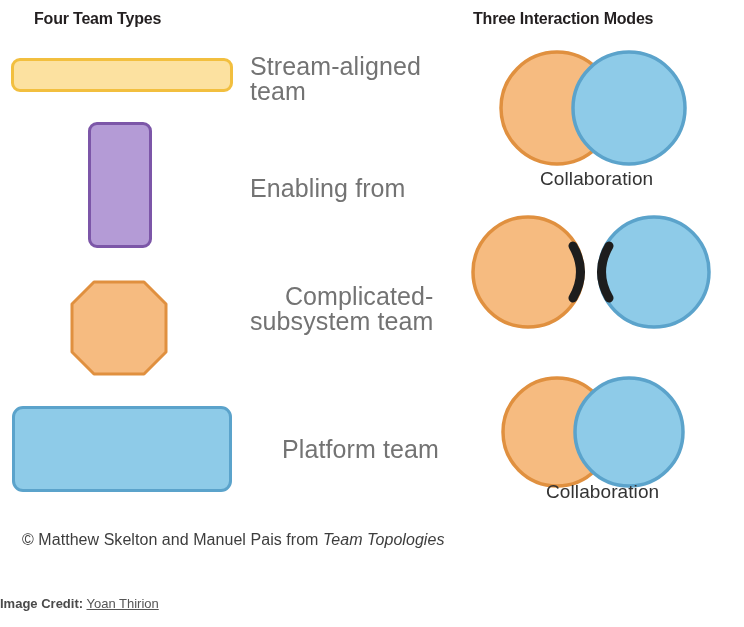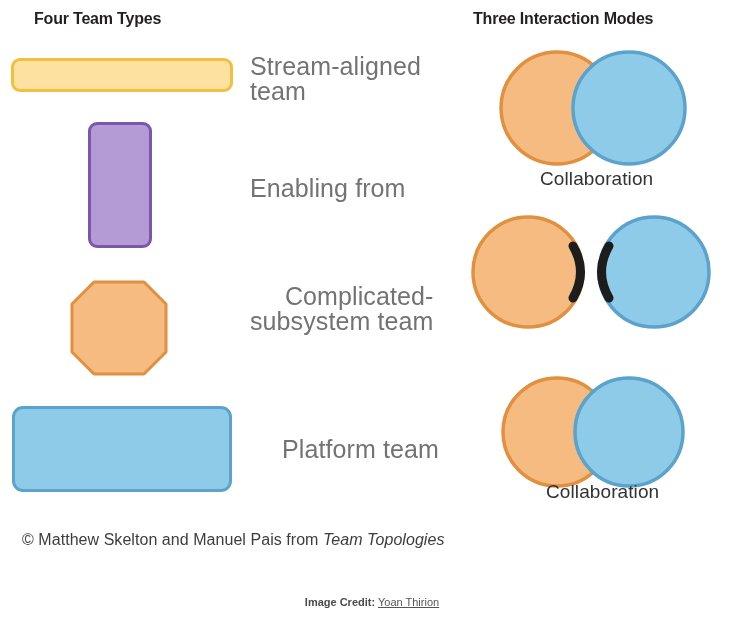--- a/index.html
+++ b/index.html
@@ -100,22 +100,22 @@
     left: 22px; top: 531px;
     font-size: 16px;
     color: #3d3d3d;
     letter-spacing: 0.05px;
   }
   .copyright em { font-style: italic; }
 
   .credit {
     position: absolute;
     left: 0; right: 0; top: 596px;
-    text-align: center;
-    font-size: 11px;
+    text-align: left;
+    font-size: 13px;
     color: #555555;
   }
   .credit .credit-label { font-weight: bold; color: #4a4a4a; }
   .credit .credit-link  { text-decoration: underline; color: #555555; cursor: pointer; }
 </style>
 </head>
 <body>
 
 <div class="canvas">
 

